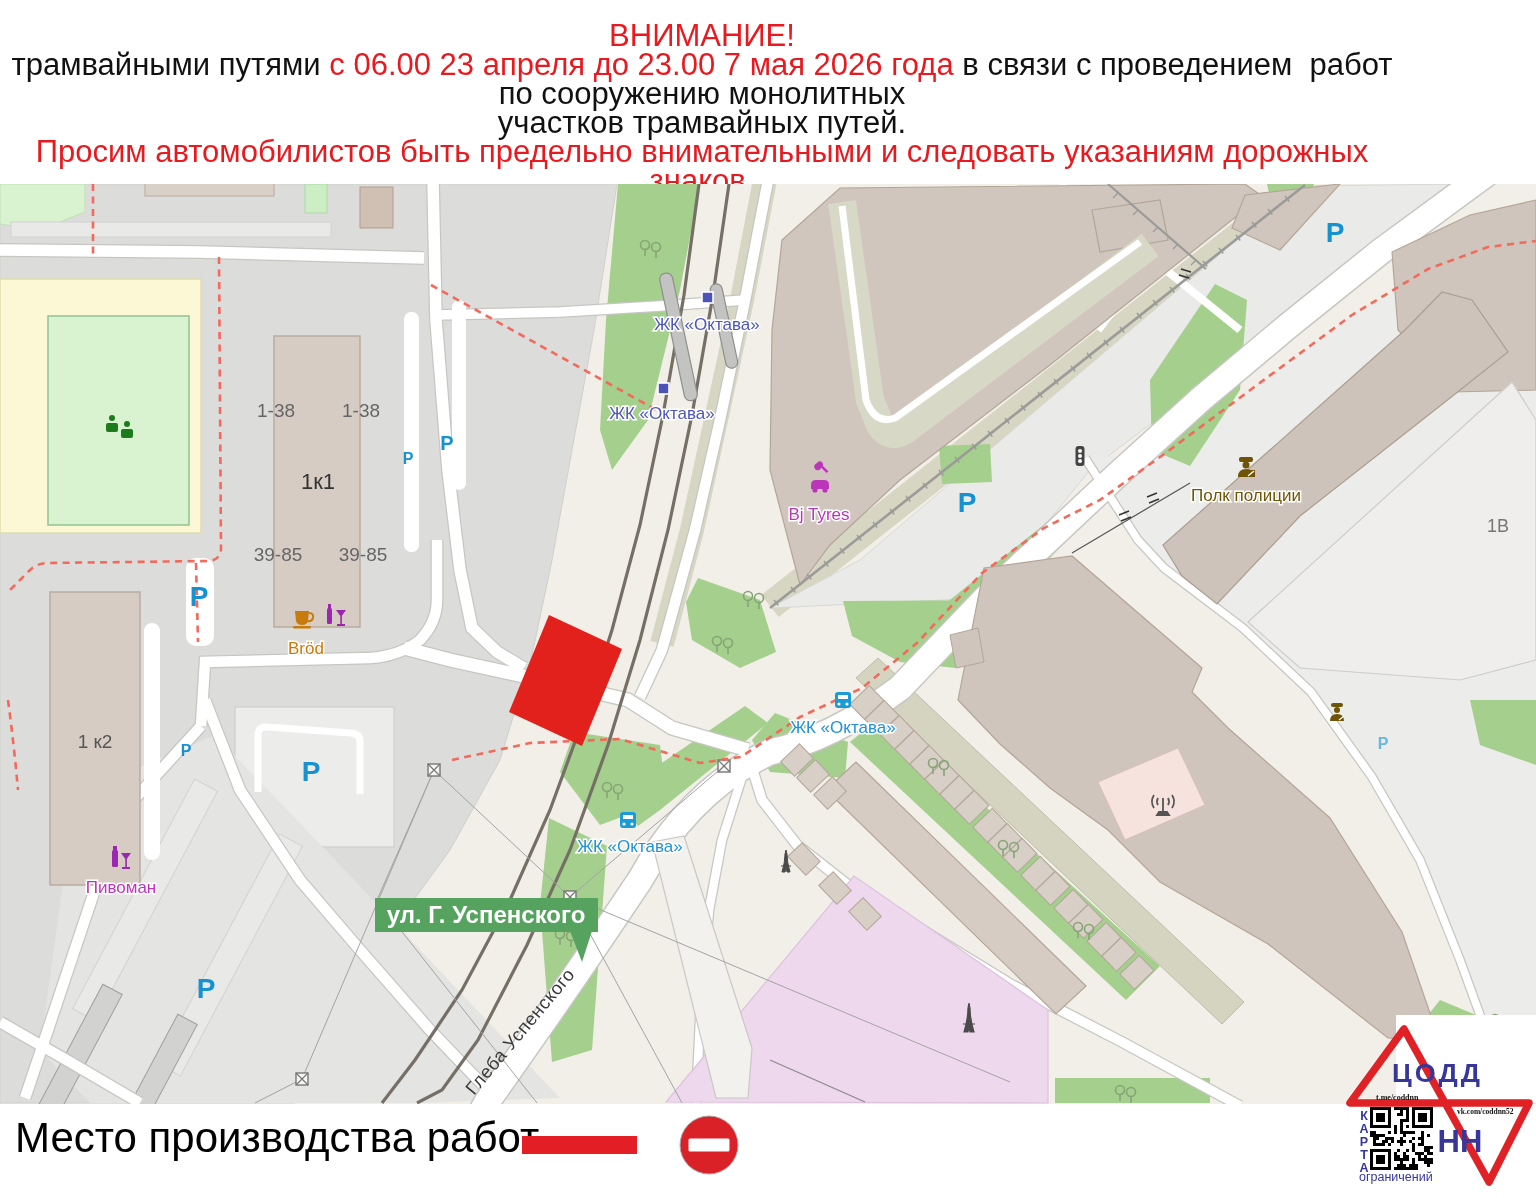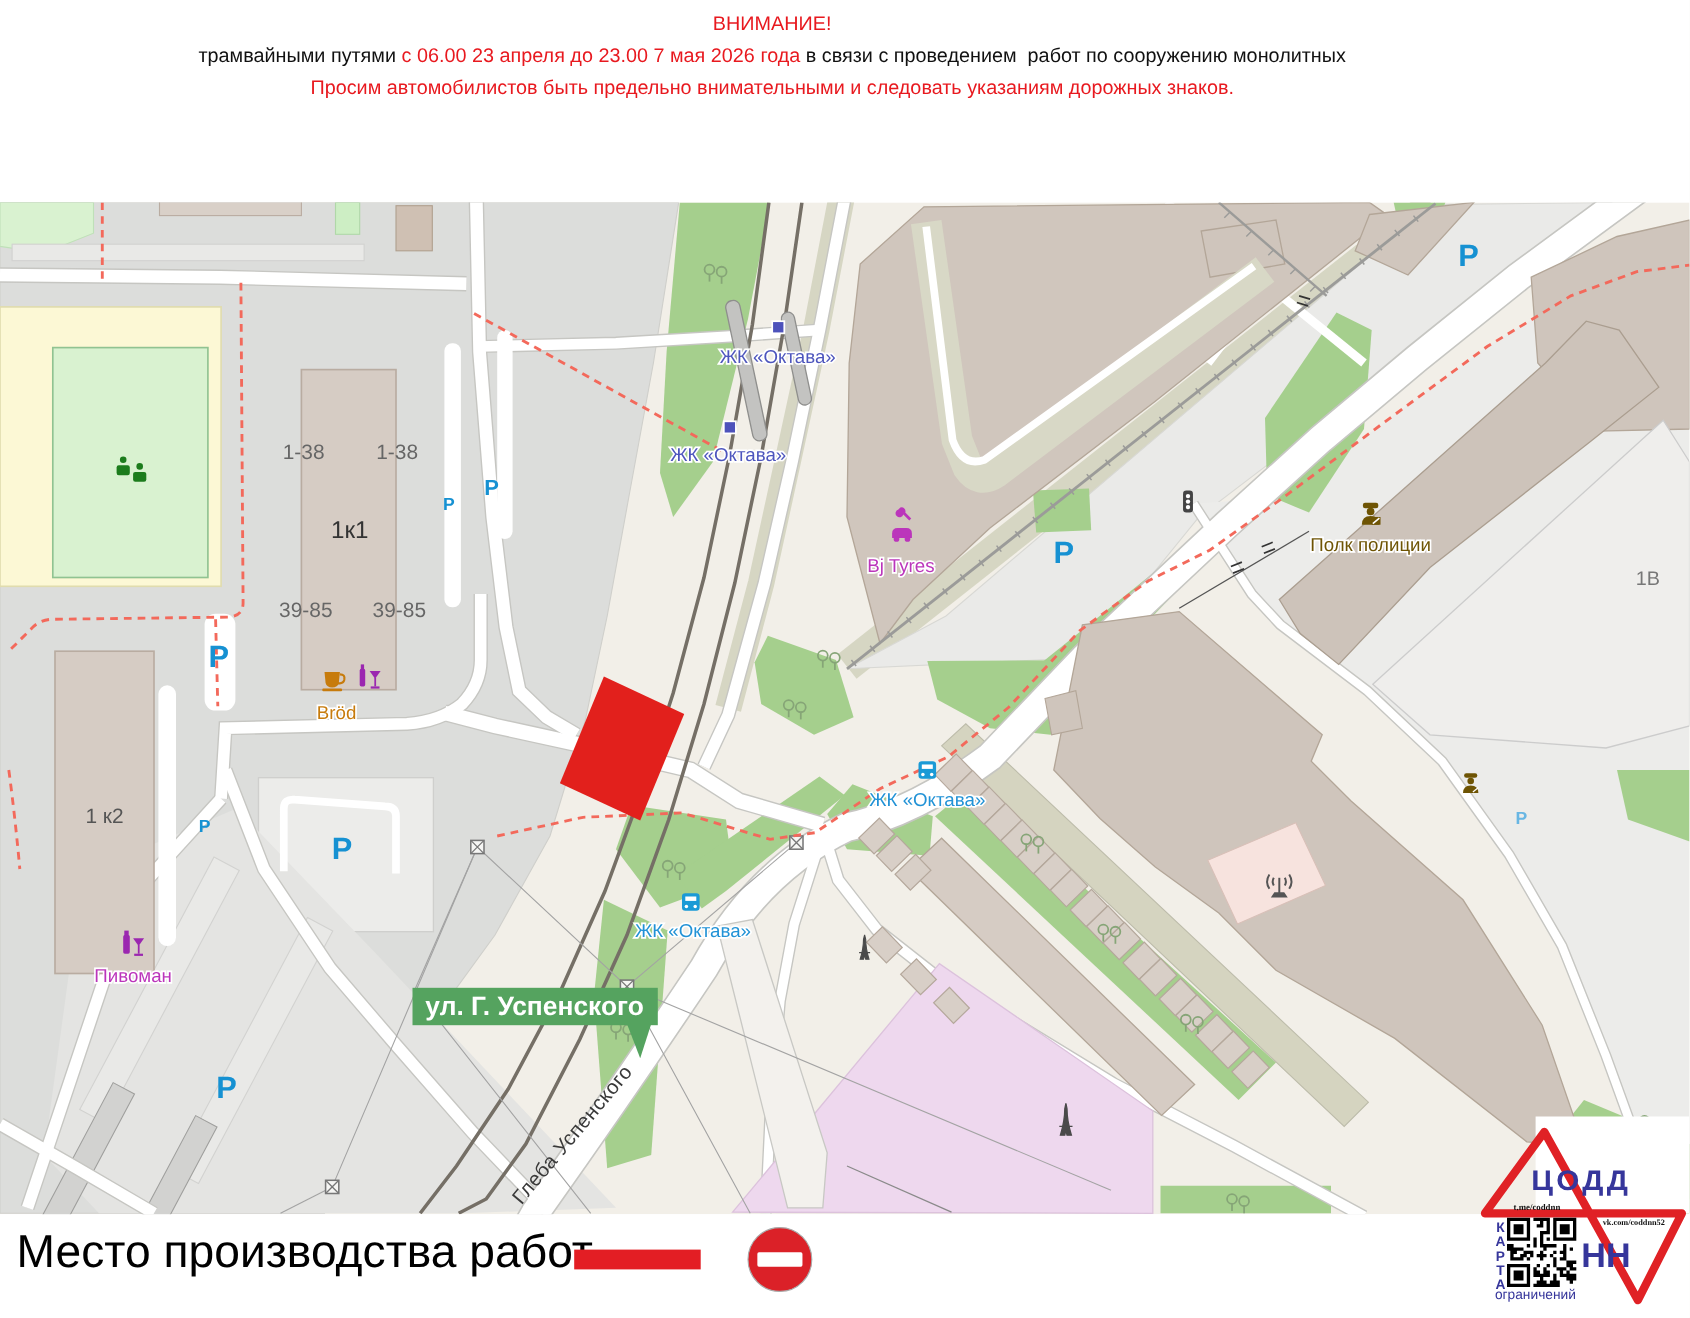--- a/index.html
+++ b/index.html
@@ -1,27 +1,28 @@
 <!DOCTYPE html>
 <html><head>
 <meta charset="utf-8">
 <style>
   html,body{margin:0;padding:0;background:#fff;width:1536px;height:1198px;overflow:hidden;}
   body{font-family:"Liberation Sans", sans-serif;position:relative;}
-  .hdr{position:absolute;top:0;left:0;width:1404px;text-align:center;font-size:18px;line-height:29px;color:#111;padding-top:7px;}
+  .hdr{position:absolute;top:0;left:0;width:1404px;text-align:center;font-size:31px;line-height:29px;color:#111;padding-top:21px;}
   .red{color:#e8191f;}
   .legend{position:absolute;top:1104px;left:0;width:1536px;height:94px;background:#fff;}
   .legend .txt{position:absolute;font-size:42px;color:#000;}
 </style>
 </head>
 <body>
 
 <div class="hdr">
 <div class="red">ВНИМАНИЕ!</div>
 <div>трамвайными путями <span class="red">с 06.00 23 апреля до 23.00 7 мая 2026 года</span> в связи с проведением&nbsp;&nbsp;работ по сооружению монолитных</div>
+<div>участков трамвайных путей.</div>
 <div class="red">Просим автомобилистов быть предельно внимательными и следовать указаниям дорожных знаков.</div>
 </div>
 
 <svg id="map" width="1536" height="920" viewBox="0 184 1536 920" style="position:absolute;top:184px;left:0;">
 
 <rect x="0" y="184" width="1536" height="920" fill="#f2efe8"></rect>
 
 <polygon points="0,184 617,184 594,330 572,450 552,560 532,655 500,760 450,850 410,905 366,933 330,1000 307,1068 295,1103 0,1103" fill="#dcdddb" stroke="#cfcfcb" stroke-width="1"></polygon>
 
 <path d="M765,180 L742,300 L716,420 L692,530 L662,644" fill="none" stroke="#d6d6c3" stroke-width="24"></path>

